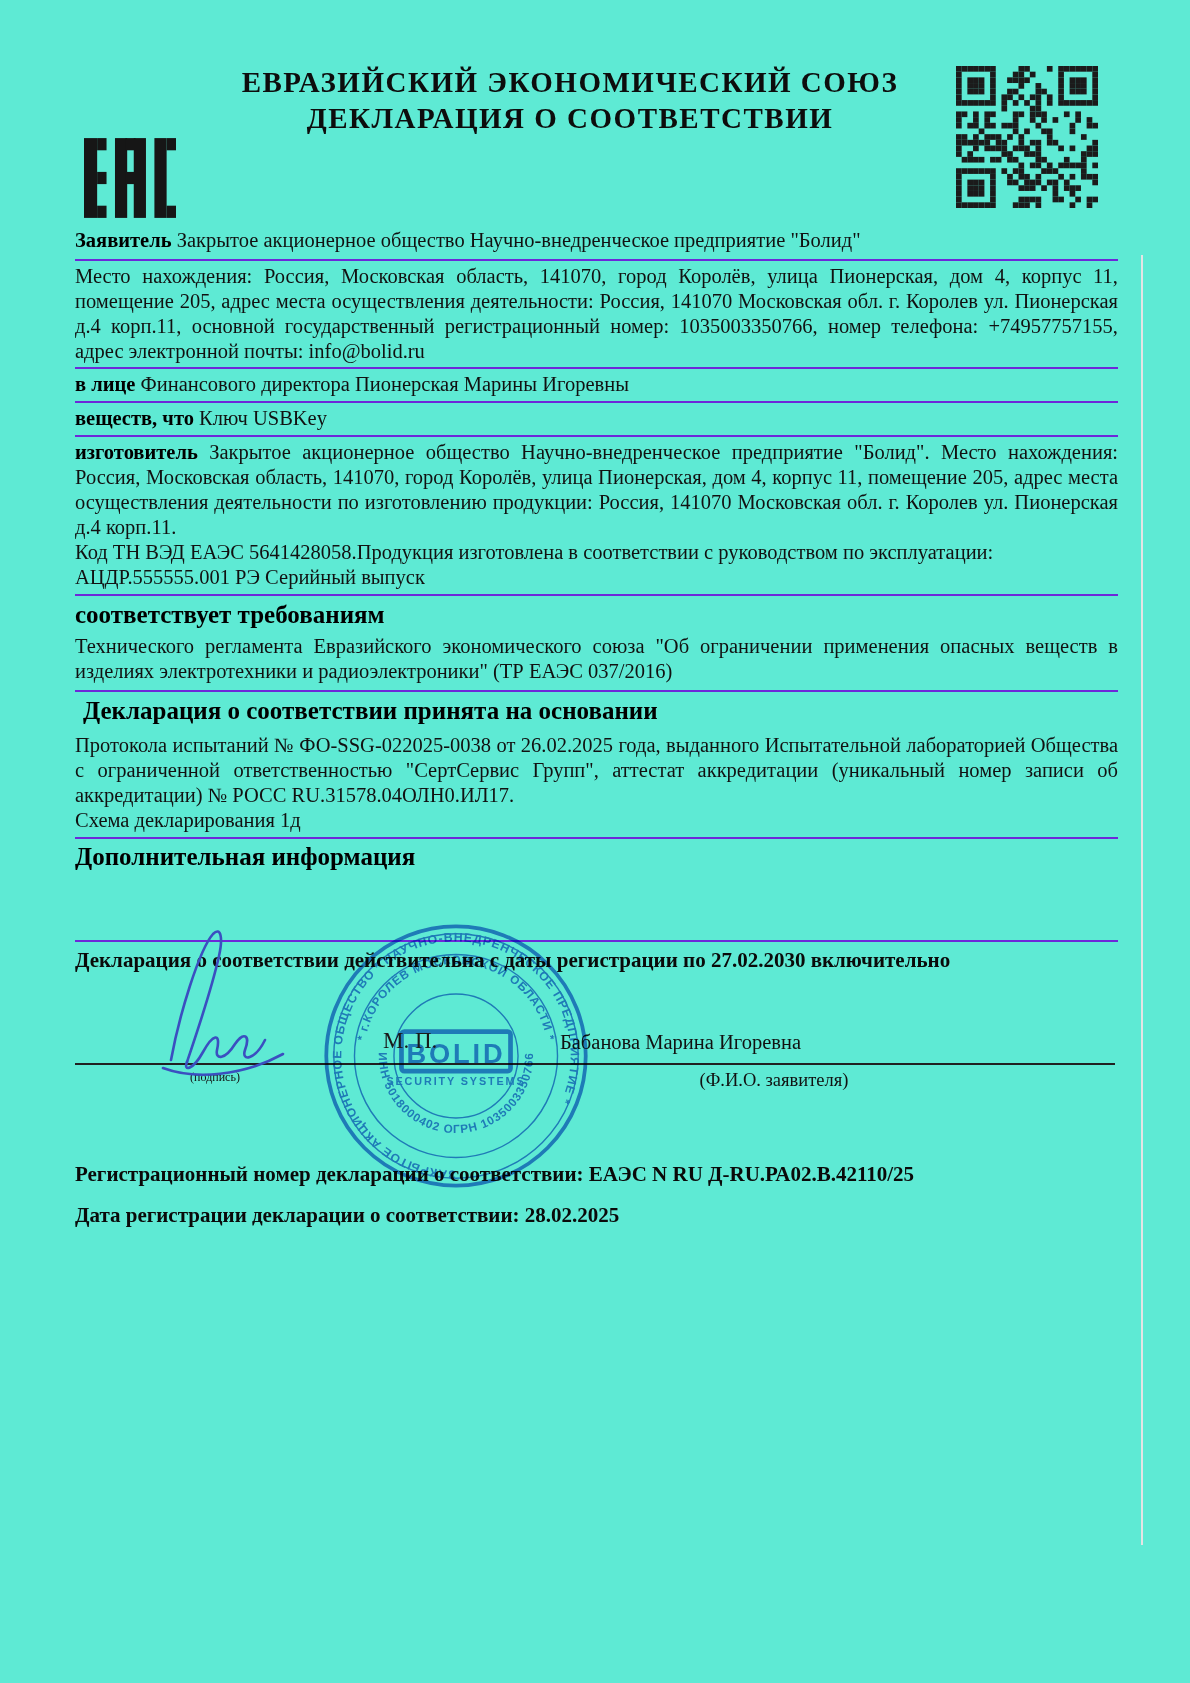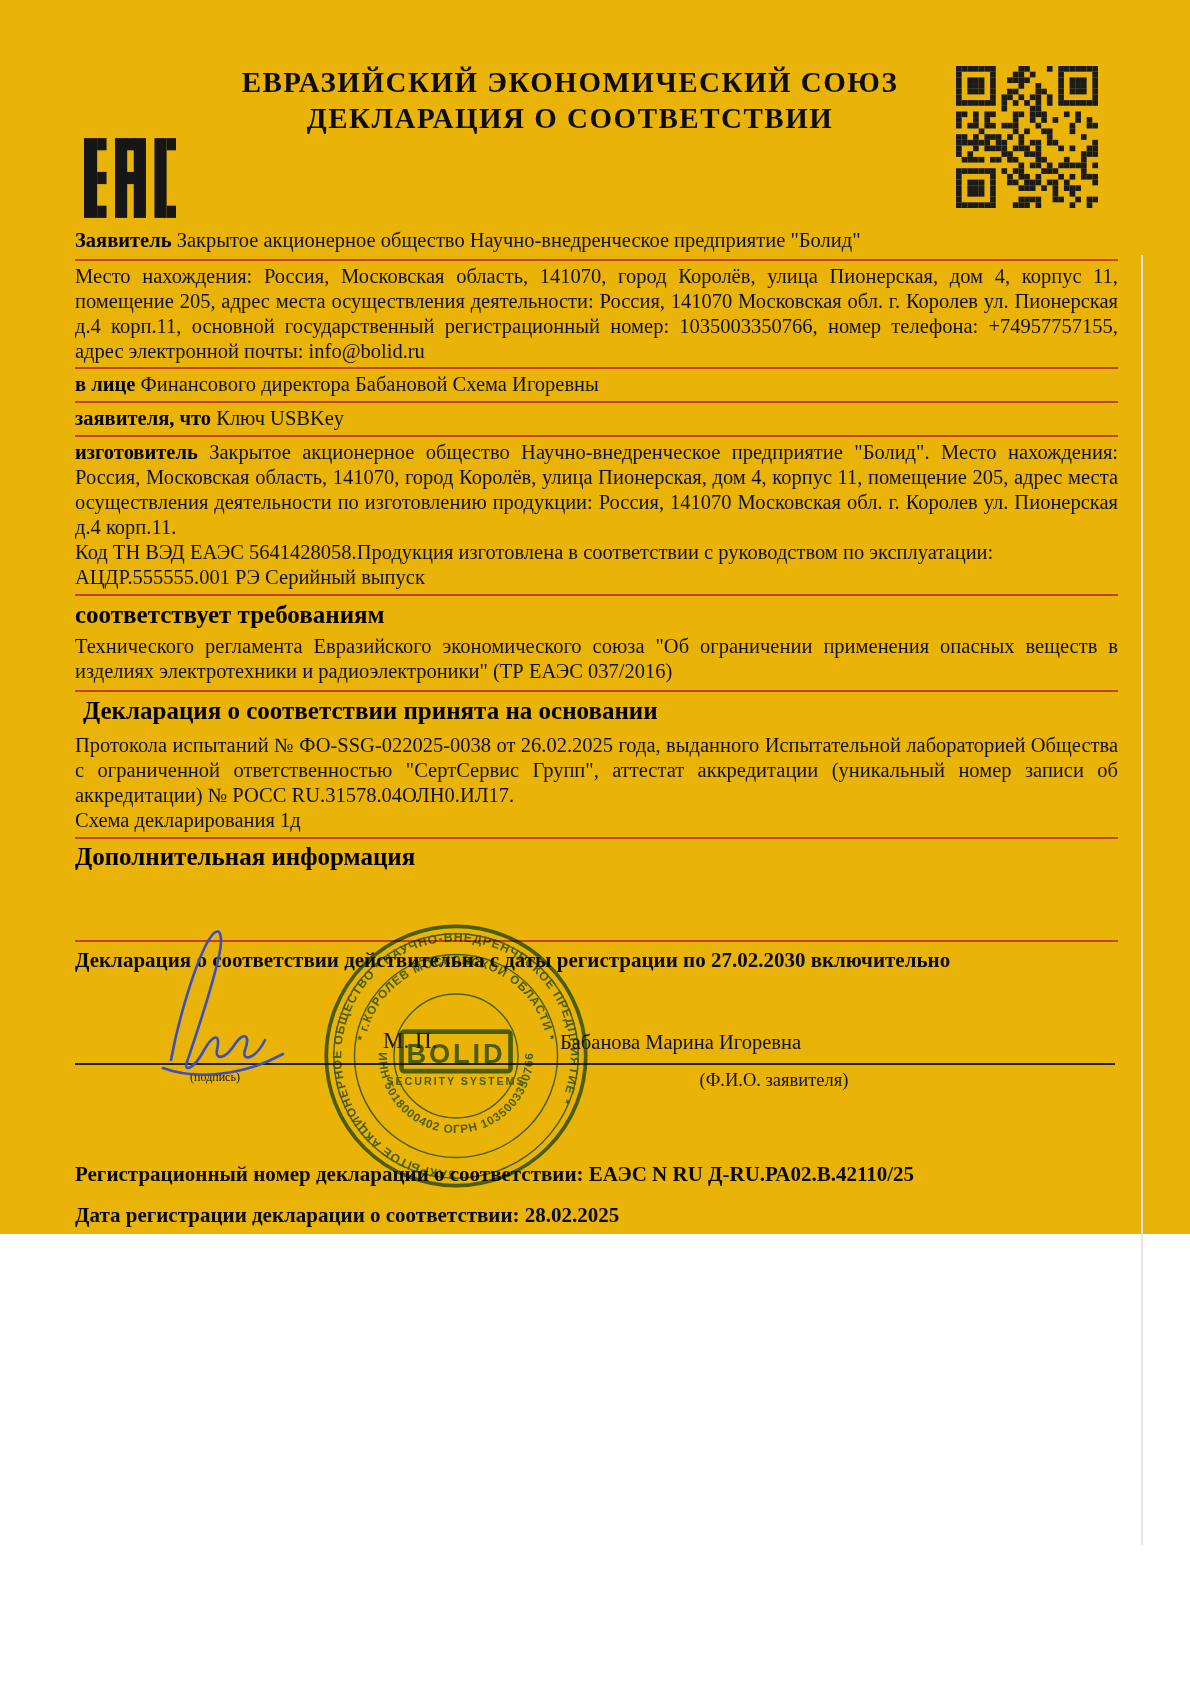--- a/index.html
+++ b/index.html
@@ -1,28 +1,28 @@
 <!DOCTYPE html>
 <html><head>
 <meta charset="utf-8">
 <style>
   * { margin:0; padding:0; box-sizing:border-box; }
   html,body { width:1190px; height:1683px; background:#ffffff; overflow:hidden;
               font-family:"Liberation Serif","DejaVu Serif",serif; color:#111; }
-  .page { position:relative; width:1190px; height:1234px; background:#eab308; }
+  .page { position:relative; width:1190px; height:1683px; background:#5eead4; }
 
   
   .title-block { position:absolute; top:64px; left:75px; width:990px; text-align:center; }
   .title-line { font-weight:bold; font-size:29px; letter-spacing:1.5px; color:#0d0d0d; line-height:36px; }
   .eac-logo { position:absolute; top:136px; left:84px; }
   .qr { position:absolute; top:66px; left:956px; }
 
   
   .content { position:absolute; top:222px; left:75px; width:1043px; }
-  .row { border-bottom:2px solid #c2410c; }
+  .row { border-bottom:2px solid #6d28d9; }
   .row.noline { border-bottom:none; }
   .t { font-size:20.5px; line-height:25px; text-align:justify; }
   .t .lbl { font-weight:bold; color:#000; }
   .single { text-align:left; }
   .heading { font-weight:bold; font-size:25px; color:#000; }
   .r1 { padding:6px 0; }
   .r2 { padding:3px 0; }
   .r3, .r4 { padding:3px 0 4px; }
   .r5 { padding:3px 0 4px; }
   .r6 { padding:5px 0; }
@@ -379,27 +379,27 @@
       </div>
     </div>
 
     <div class="row r2">
       <div class="t">Место нахождения: Россия, Московская область, 141070, город Королёв, улица Пионерская, дом 4, корпус 11, помещение 205, адрес места осуществления деятельности: Россия, 141070 Московская обл. г. Королев  ул. Пионерская д.4 корп.11, основной государственный регистрационный номер: 1035003350766, номер телефона: +74957757155, адрес электронной почты: info@bolid.ru</div>
     </div>
 
     <div class="row r3">
       <div class="t single">
         <span class="lbl">в лице</span>
-        <span>Финансового директора Бабановой Схема Игоревны</span>
+        <span>Финансового директора Пионерская Марины Игоревны</span>
       </div>
     </div>
 
     <div class="row r4">
       <div class="t single">
-        <span class="lbl">заявителя, что</span>
+        <span class="lbl">веществ, что</span>
         <span>Ключ USBKey</span>
       </div>
     </div>
 
     <div class="row r5">
       <div class="t">
         <span class="lbl">изготовитель</span>
         <span>Закрытое акционерное общество Научно-внедренческое предприятие "Болид". Место нахождения: Россия, Московская область, 141070, город Королёв, улица Пионерская, дом 4, корпус 11, помещение 205, адрес места осуществления деятельности по изготовлению продукции: Россия, 141070 Московская обл. г. Королев  ул. Пионерская д.4 корп.11.</span>
       </div>
       <div class="t single">Код ТН ВЭД ЕАЭС 5641428058.Продукция изготовлена в соответствии с руководством по эксплуатации: АЦДР.555555.001 РЭ  Серийный выпуск</div>

